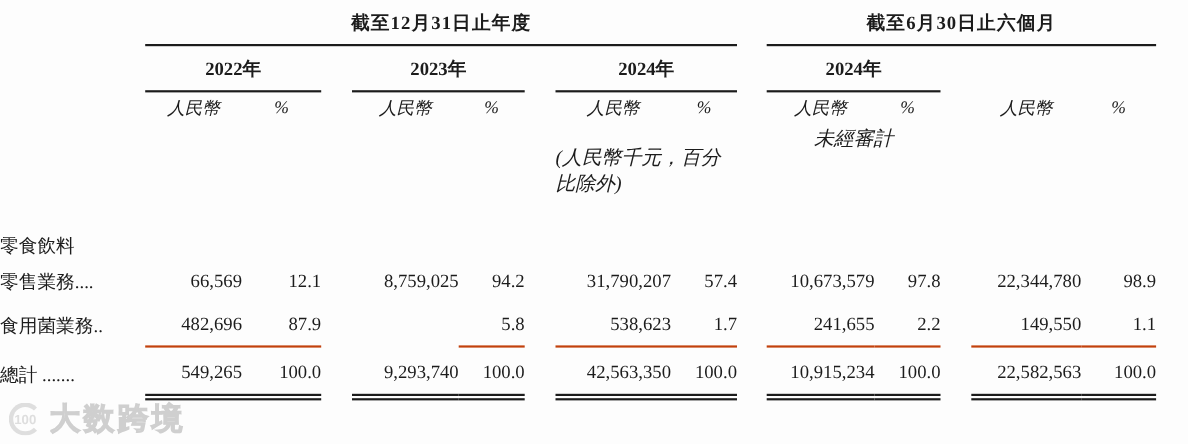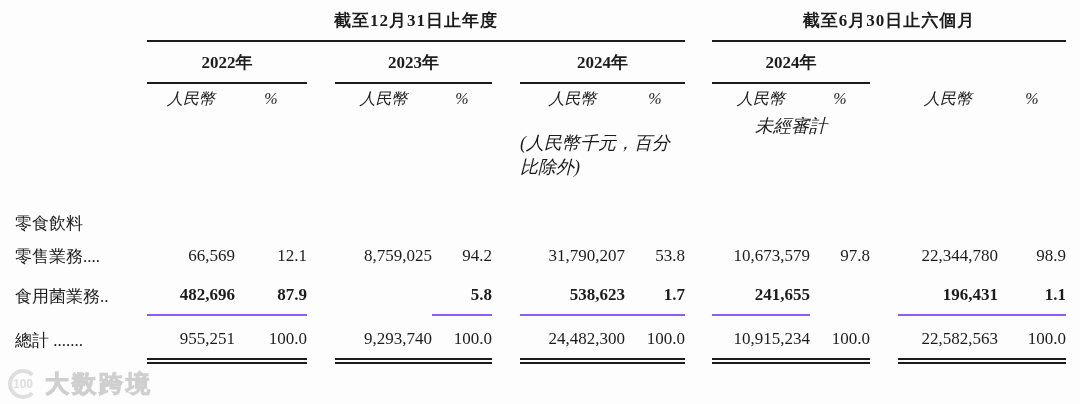--- a/index.html
+++ b/index.html
@@ -9,21 +9,21 @@
     background:#fdfdfd;
     color:#1c1c1c;
     position:relative;
     overflow:hidden;
   }
   .sheet { position:absolute; inset:0; }
   .grid {
     display:grid;
     grid-template-columns: 132px 88px 72px 28px 97px 60px 28px 105px 60px 27px 98px 60px 28px 100px 68px;
     grid-template-rows: 34px 42px 30px 24px 34px 38px 26px 40px 40px 48px;
-    padding: 8px 14px 0 15px;
+    padding: 8px 14px 0 0;
   }
   .ghead {
     align-self:stretch;
     display:flex; align-items:flex-end; justify-content:center;
     font-weight:bold; font-size:17px;
     border-bottom:2px solid #1c1c1c;
     padding-bottom:8px;
     letter-spacing:1px;
   }
   .yhead {
@@ -44,21 +44,21 @@
     font-size:17px;
     display:flex; align-items:center; justify-content:flex-start;
     white-space:nowrap;
     text-align:right;
   }
   .val {
     font-size:17px;
     display:flex; align-items:center; justify-content:flex-end;
     font-variant-numeric: tabular-nums;
   }
-  .ul  { border-bottom:2px solid #8b5cf6;font-weight:bold; }
+  .ul  { border-bottom:2px solid #c2410c; }
   .dul { border-bottom:6px double #1c1c1c; padding-top:4px; }
   .bold { font-weight:normal; }
   .watermark {
     position:absolute; left:8px; bottom:4px;
     display:flex; align-items:center; gap:7px;
     color:#e3e3e3;
     -webkit-text-stroke:1px #cfcfcf;
     user-select:none;
   }
   .wm-logo {
@@ -66,21 +66,21 @@
     border:4px solid #dedede;
     border-radius:50%;
     border-right-color:transparent;
     display:flex; align-items:center; justify-content:center;
     font-size:12px; font-weight:bold;
     -webkit-text-stroke:0;
     color:#dedede;
     font-family:"Liberation Sans", sans-serif;
   }
   .wm-text {
-    font-size:24px; font-weight:bold; letter-spacing:3px;
+    font-size:28px; font-weight:bold; letter-spacing:3px;
     font-family:"Liberation Sans", sans-serif;
   }
 </style>
 </head>
 <body>
 
 <div class="sheet">
   <div class="grid">
 
     <div class="ghead" style="grid-area:1/2/2/10">截至12月31日止年度</div>
@@ -107,42 +107,43 @@
     <div class="note" style="grid-area:5/8/6/10">(人民幣千元，百分比除外)</div>
 
     <div class="lab" style="grid-area:7/1/8/2">零食飲料</div>
 
     <div class="lab" style="grid-area:8/1/9/2">零售業務....</div>
     <div class="val" style="grid-area:8/2/9/3">66,569</div>
     <div class="val" style="grid-area:8/3/9/4">12.1</div>
     <div class="val" style="grid-area:8/5/9/6">8,759,025</div>
     <div class="val" style="grid-area:8/6/9/7">94.2</div>
     <div class="val" style="grid-area:8/8/9/9">31,790,207</div>
-    <div class="val" style="grid-area:8/9/9/10">53.8</div>
+    <div class="val" style="grid-area:8/9/9/10">57.4</div>
     <div class="val" style="grid-area:8/11/9/12">10,673,579</div>
     <div class="val" style="grid-area:8/12/9/13">97.8</div>
     <div class="val" style="grid-area:8/14/9/15">22,344,780</div>
     <div class="val" style="grid-area:8/15/9/16">98.9</div>
 
     <div class="lab" style="grid-area:9/1/10/2">食用菌業務..</div>
     <div class="val ul" style="grid-area:9/2/10/3">482,696</div>
     <div class="val ul" style="grid-area:9/3/10/4">87.9</div>
     <div class="val ul" style="grid-area:9/6/10/7">5.8</div>
     <div class="val ul" style="grid-area:9/8/10/9">538,623</div>
     <div class="val ul" style="grid-area:9/9/10/10">1.7</div>
     <div class="val ul" style="grid-area:9/11/10/12">241,655</div>
-    <div class="val ul" style="grid-area:9/14/10/15">196,431</div>
+    <div class="val ul" style="grid-area:9/12/10/13">2.2</div>
+    <div class="val ul" style="grid-area:9/14/10/15">149,550</div>
     <div class="val ul" style="grid-area:9/15/10/16">1.1</div>
 
     <div class="lab bold" style="grid-area:10/1/11/2">總計 .......</div>
-    <div class="val bold dul" style="grid-area:10/2/11/3">955,251</div>
+    <div class="val bold dul" style="grid-area:10/2/11/3">549,265</div>
     <div class="val bold dul" style="grid-area:10/3/11/4">100.0</div>
     <div class="val bold dul" style="grid-area:10/5/11/6">9,293,740</div>
     <div class="val bold dul" style="grid-area:10/6/11/7">100.0</div>
-    <div class="val bold dul" style="grid-area:10/8/11/9">24,482,300</div>
+    <div class="val bold dul" style="grid-area:10/8/11/9">42,563,350</div>
     <div class="val bold dul" style="grid-area:10/9/11/10">100.0</div>
     <div class="val bold dul" style="grid-area:10/11/11/12">10,915,234</div>
     <div class="val bold dul" style="grid-area:10/12/11/13">100.0</div>
     <div class="val bold dul" style="grid-area:10/14/11/15">22,582,563</div>
     <div class="val bold dul" style="grid-area:10/15/11/16">100.0</div>
 
   </div>
 
   <div class="watermark">
     <span class="wm-logo">100</span>

